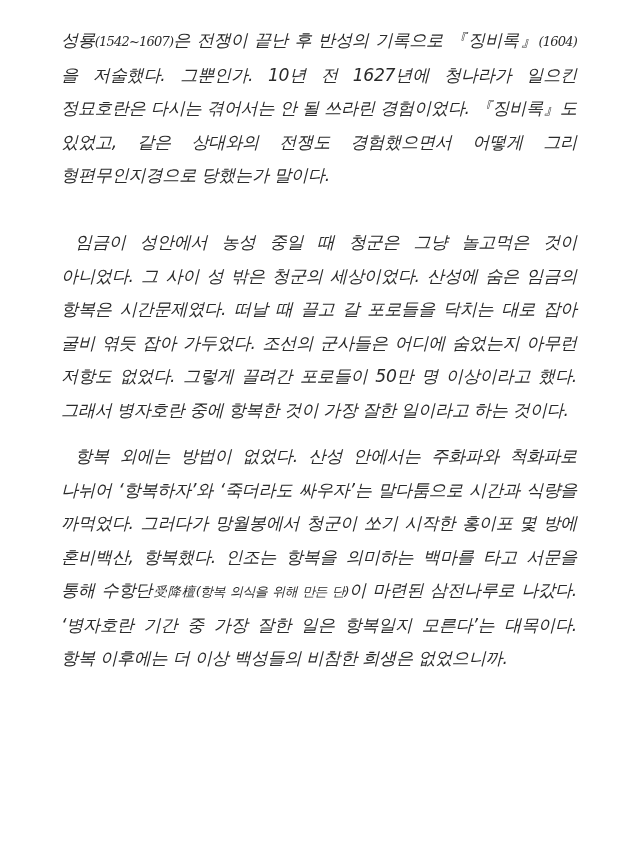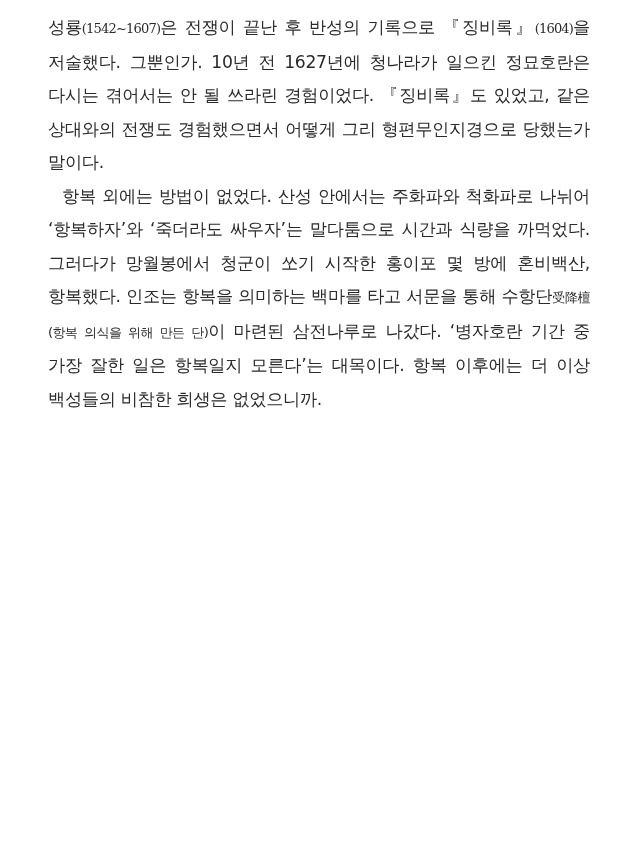--- a/index.html
+++ b/index.html
@@ -18,24 +18,25 @@
       left: 48px;
       top: 11px;
       width: 542px;
       color: #2a2a2a;
       font-family: "DejaVu Sans", sans-serif;
       font-size: 17.2px;
       line-height: 33.5px;
       letter-spacing: -0.3px;
     }
     .para {
-      margin: 0;
+      margin: 13px;
       text-align: justify;
       text-align-last: left;
       word-break: keep-all;
+      font-style: italic;
     }
     .para.indent { text-indent: 14px; }
     .para.gap-before { margin-top: 33.5px; }
     .small {
       font-family: "DejaVu Serif", serif;
       font-size: 13px;
       letter-spacing: -0.8px;
     }
     .small-sans {
       font-size: 13px;
@@ -43,18 +44,21 @@
     }
   </style>
 </head>
 <body>
 
 <div class="page">
   <p class="para">
     <span>성룡</span><span class="small">(1542~1607)</span><span>은 전쟁이 끝난 후 반성의 기록으로 『징비록』</span><span class="small">(1604)</span><span>을 저술했다. 그뿐인가. 10년 전 1627년에 청나라가 일으킨 정묘호란은 다시는 겪어서는 안 될 쓰라린 경험이었다. 『징비록』도 있었고, 같은 상대와의 전쟁도 경험했으면서 어떻게 그리 형편무인지경으로 당했는가 말이다.</span>
   </p>
 
+  <p class="para indent gap-before">
+    <span>임금이 성안에서 농성 중일 때 청군은 그냥 놀고먹은 것이 아니었다. 그 사이 성 밖은 청군의 세상이었다. 산성에 숨은 임금의 항복은 시간문제였다. 떠날 때 끌고 갈 포로들을 닥치는 대로 잡아 굴비 엮듯 잡아 가두었다. 조선의 군사들은 어디에 숨었는지 아무런 저항도 없었다. 그렇게 끌려간 포로들이 50만 명 이상이라고 했다. 그래서 병자호란 중에 항복한 것이 가장 잘한 일이라고 하는 것이다.</span>
+  </p>
 
 
   <p class="para indent">
     <span>항복 외에는 방법이 없었다. 산성 안에서는 주화파와 척화파로 나뉘어 ‘항복하자’와 ‘죽더라도 싸우자’는 말다툼으로 시간과 식량을 까먹었다. 그러다가 망월봉에서 청군이 쏘기 시작한 홍이포 몇 방에 혼비백산, 항복했다. 인조는 항복을 의미하는 백마를 타고 서문을 통해 수항단</span><span class="small-sans">受降檀(항복 의식을 위해 만든 단)</span><span>이 마련된 삼전나루로 나갔다. ‘병자호란 기간 중 가장 잘한 일은 항복일지 모른다’는 대목이다. 항복 이후에는 더 이상 백성들의 비참한 희생은 없었으니까.</span>
   </p>
 </div>
 
 </body></html>

